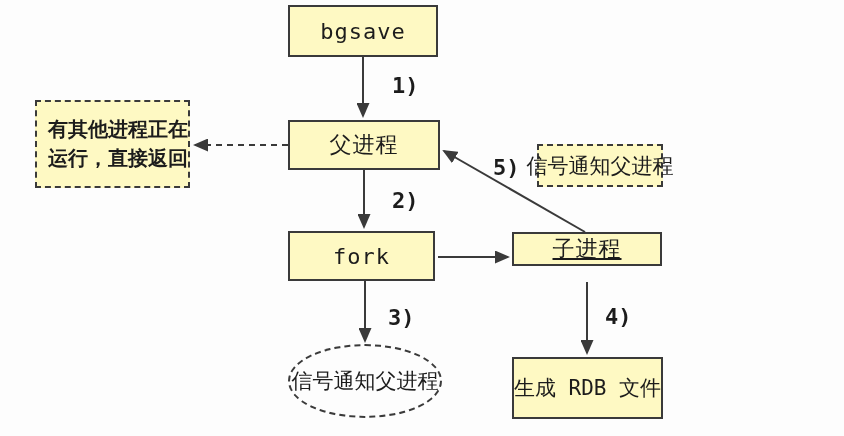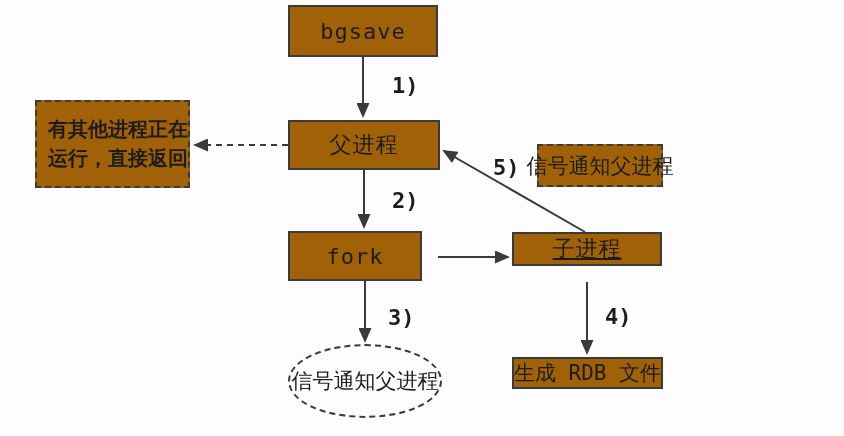--- a/index.html
+++ b/index.html
@@ -12,21 +12,21 @@
     width: 844px;
     height: 436px;
     background: #fdfdfd;
     font-family: "DejaVu Sans Mono", "DejaVu Sans", sans-serif;
     color: #1c1c1c;
     overflow: hidden;
   }
   .node {
     position: absolute;
     box-sizing: border-box;
-    background: #a16207;
+    background: #fef9c3;
     border: 2px solid #3a3a3a;
     display: flex;
     align-items: center;
     justify-content: center;
     font-size: 22px;
     letter-spacing: 1px;
     white-space: nowrap;
   }
   .node.dashed {
     border-style: dashed;
@@ -90,29 +90,29 @@
 
   <div class="node" style="left:288px; top:5px; width:150px; height:52px;">bgsave</div>
 
   <div class="node" style="left:288px; top:120px; width:152px; height:50px;">父进程</div>
 
   <div class="node dashed multiline" style="left:35px; top:100px; width:155px; height:88px;">
     <span>有其他进程正在</span>
     <span>运行，直接返回</span>
   </div>
 
-  <div class="node" style="left:288px; top:231px; width:134px; height:50px;">fork</div>
+  <div class="node" style="left:288px; top:231px; width:147px; height:50px;">fork</div>
 
   <div class="node" style="left:512px; top:232px; width:150px; height:34px;text-decoration:underline;">子进程</div>
 
   <div class="node dashed" style="left:537px; top:144px; width:126px; height:43px; font-size:21px; letter-spacing:0;">信号通知父进程</div>
 
   <div class="node ellipse" style="left:288px; top:344px; width:154px; height:74px; font-size:21px; letter-spacing:0;">信号通知父进程</div>
 
-  <div class="node" style="left:512px; top:357px; width:151px; height:32px; font-size:21px; letter-spacing:0;">生成 RDB 文件</div>
+  <div class="node" style="left:512px; top:357px; width:151px; height:62px; font-size:21px; letter-spacing:0;">生成 RDB 文件</div>
 
   <div class="edge-label" style="left:392px; top:73px;">1)</div>
 
   <div class="edge-label" style="left:392px; top:188px;">2)</div>
 
   <div class="edge-label" style="left:388px; top:305px;">3)</div>
 
   <div class="edge-label" style="left:605px; top:304px;">4)</div>
 
   <div class="edge-label" style="left:493px; top:155px;">5)</div>

